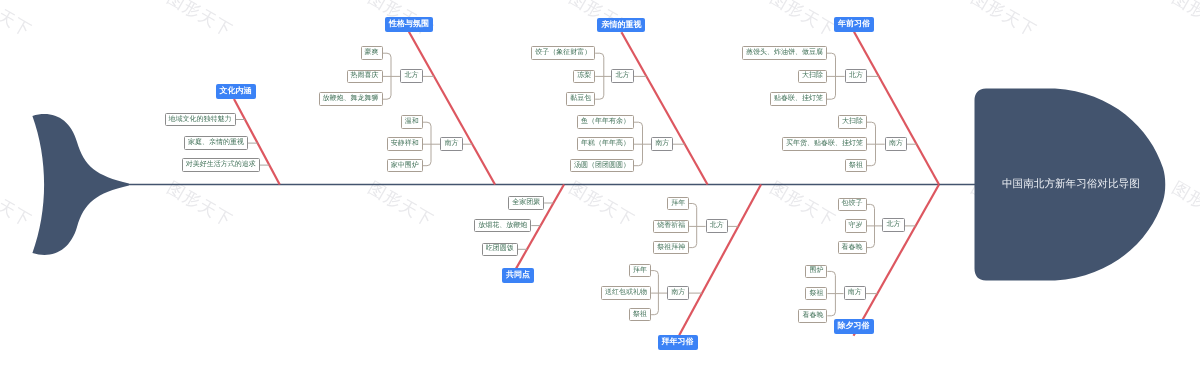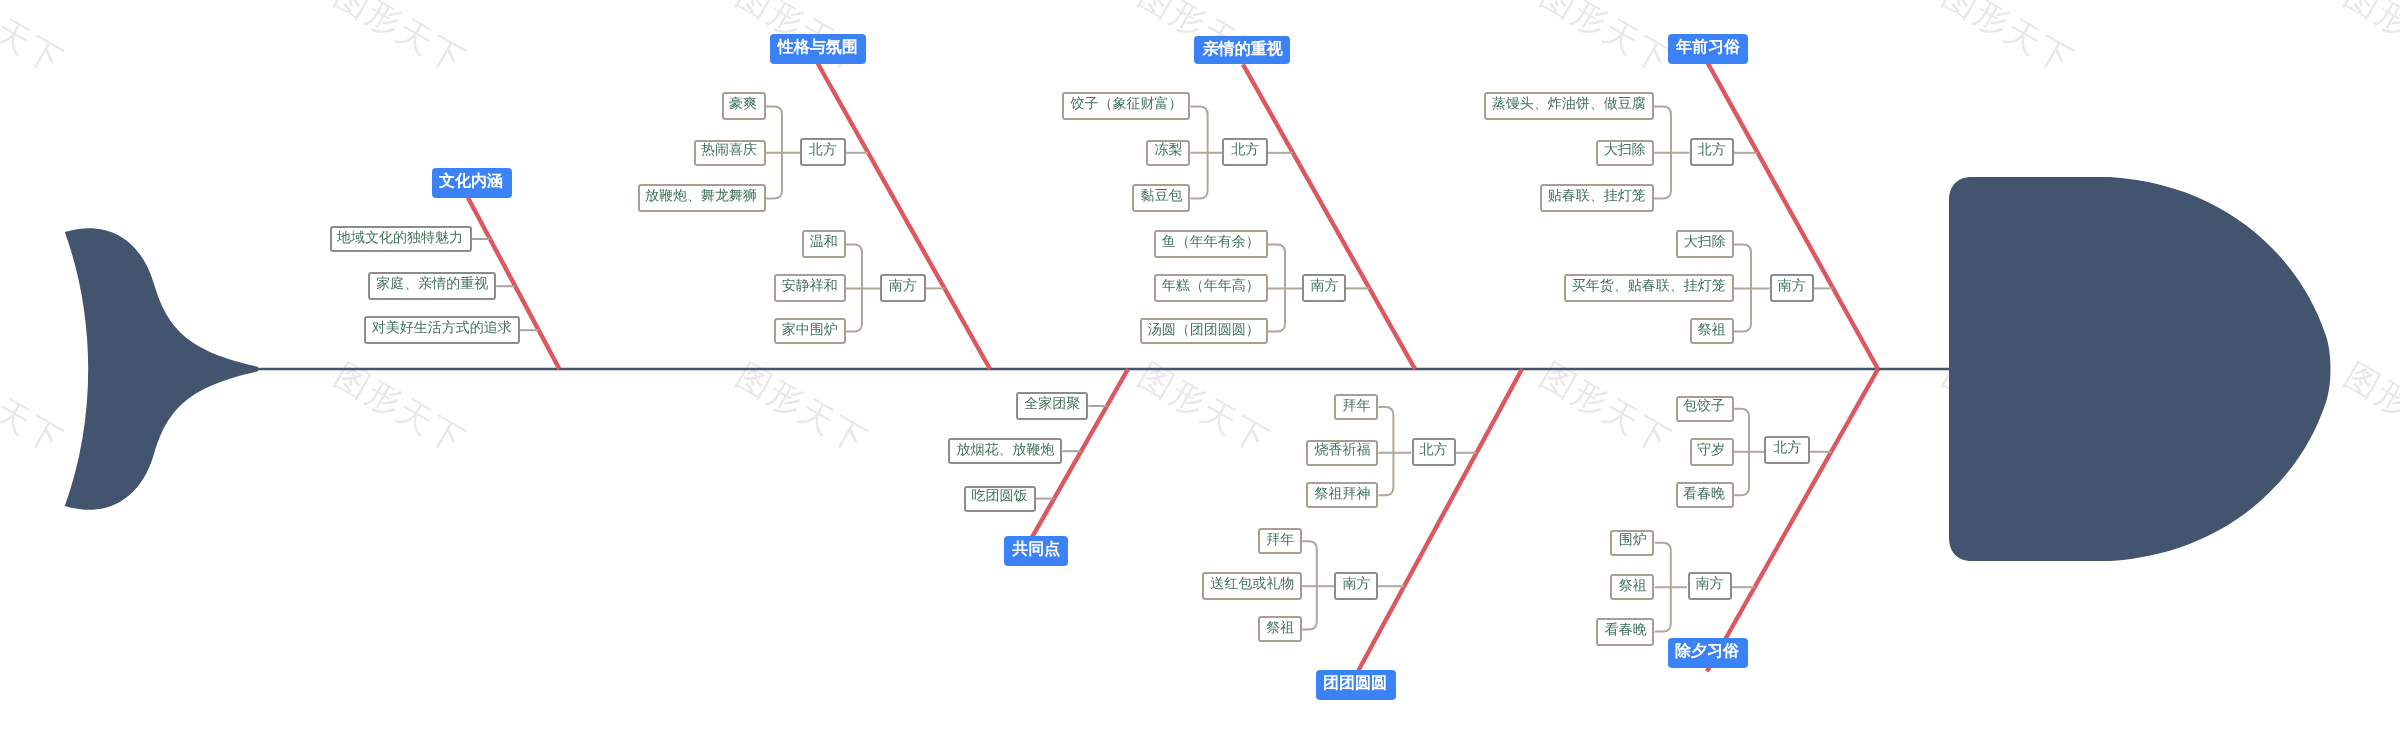--- a/index.html
+++ b/index.html
@@ -122,31 +122,32 @@
 <div class="node leaf" style="right:373.1px;top:69.65px;">大扫除</div>
 <div class="node leaf" style="right:373.1px;top:92.45px;">贴春联、挂灯笼</div>
 <div class="node side" style="left:884.7px;top:136.7px;">南方</div>
 <div class="node leaf" style="right:333.1px;top:115.45px;">大扫除</div>
 <div class="node leaf" style="right:333.1px;top:137.45px;">买年货、贴春联、挂灯笼</div>
 <div class="node leaf" style="right:333.1px;top:158.95px;">祭祖</div>
 <div class="node cat" style="left:518.1px;top:268px;transform:translateX(-50%);">共同点</div>
 <div class="node leaf grey" style="right:655.8494961470064px;top:196.25px;">全家团聚</div>
 <div class="node leaf grey" style="right:668.7369887374036px;top:218.85px;">放烟花、放鞭炮</div>
 <div class="node leaf grey" style="right:682.2517486662715px;top:242.55px;">吃团圆饭</div>
-<div class="node cat" style="left:677.5px;top:335.25px;transform:translateX(-50%);">团团圆圆</div>
+<div class="node cat" style="left:677.5px;top:335.25px;transform:translateX(-50%);">拜年习俗</div>
 <div class="node side" style="left:705.6px;top:218.9px;">北方</div>
 <div class="node leaf" style="right:510.79999999999995px;top:196.75px;">拜年</div>
 <div class="node leaf" style="right:510.79999999999995px;top:219.65px;">烧香祈福</div>
 <div class="node leaf" style="right:510.79999999999995px;top:240.85px;">祭祖拜神</div>
 <div class="node side" style="left:667px;top:285.6px;">南方</div>
 <div class="node leaf" style="right:548.9px;top:263.85px;">拜年</div>
 <div class="node leaf" style="right:548.9px;top:286.35px;">送红包或礼物</div>
 <div class="node leaf" style="right:548.9px;top:307.95px;">祭祖</div>
 <div class="node cat" style="left:853.5px;top:319px;transform:translateX(-50%);">除夕习俗</div>
 <div class="node side" style="left:882.4px;top:218.4px;">北方</div>
 <div class="node leaf" style="right:333.5px;top:197.65px;">包饺子</div>
 <div class="node leaf" style="right:333.5px;top:219.15px;">守岁</div>
 <div class="node leaf" style="right:333.5px;top:240.85px;">看春晚</div>
 <div class="node side" style="left:843.5px;top:286.1px;">南方</div>
 <div class="node leaf" style="right:372.6px;top:264.65px;">围炉</div>
 <div class="node leaf" style="right:372.6px;top:286.85px;">祭祖</div>
 <div class="node leaf" style="right:372.6px;top:309.05px;">看春晚</div>
+<div class="title">中国南北方新年习俗对比导图</div>
 </div>
 
 </body></html>

